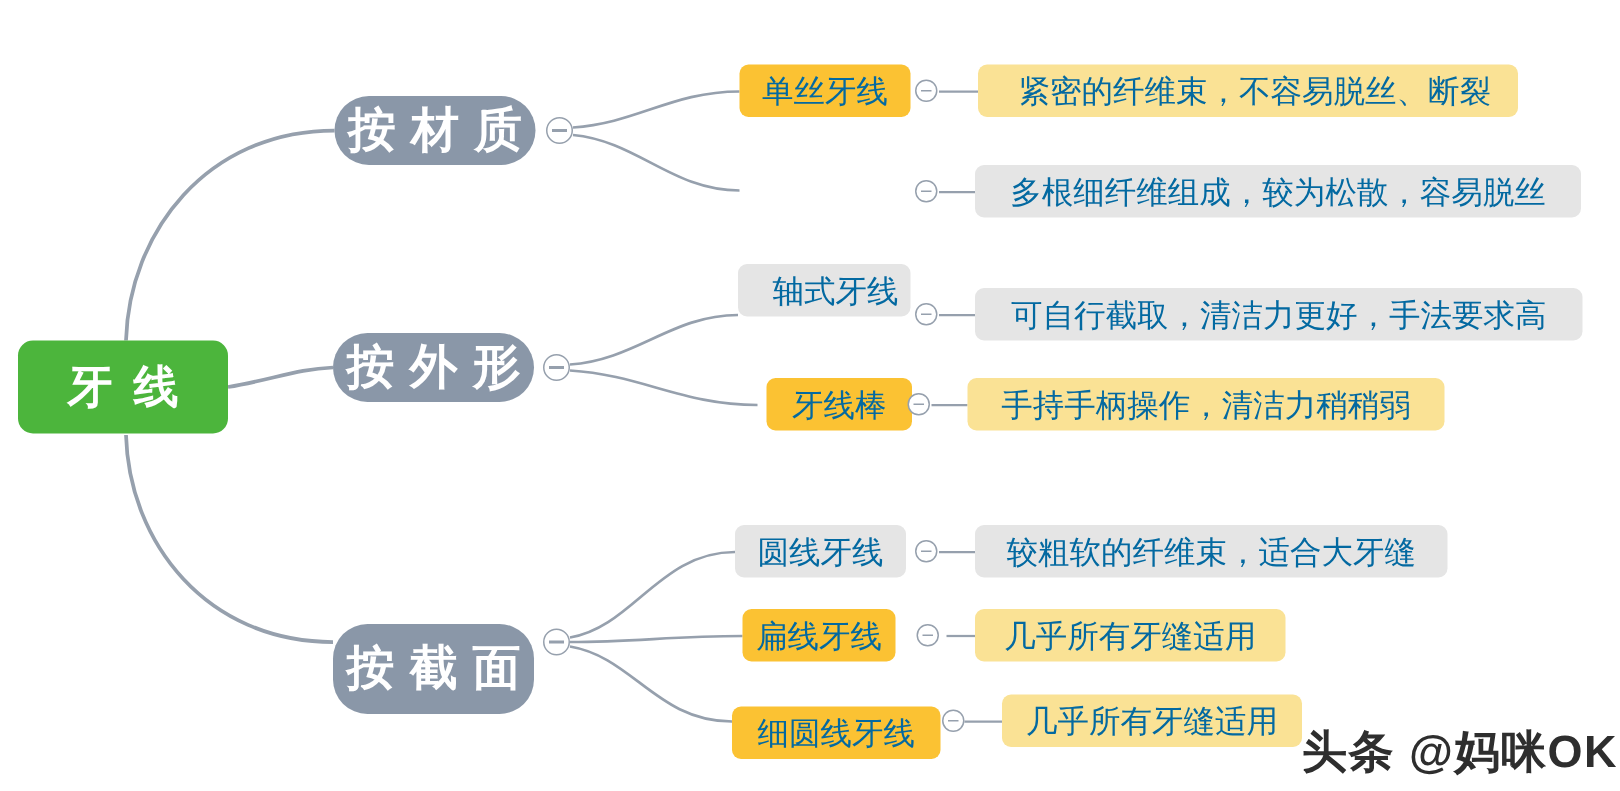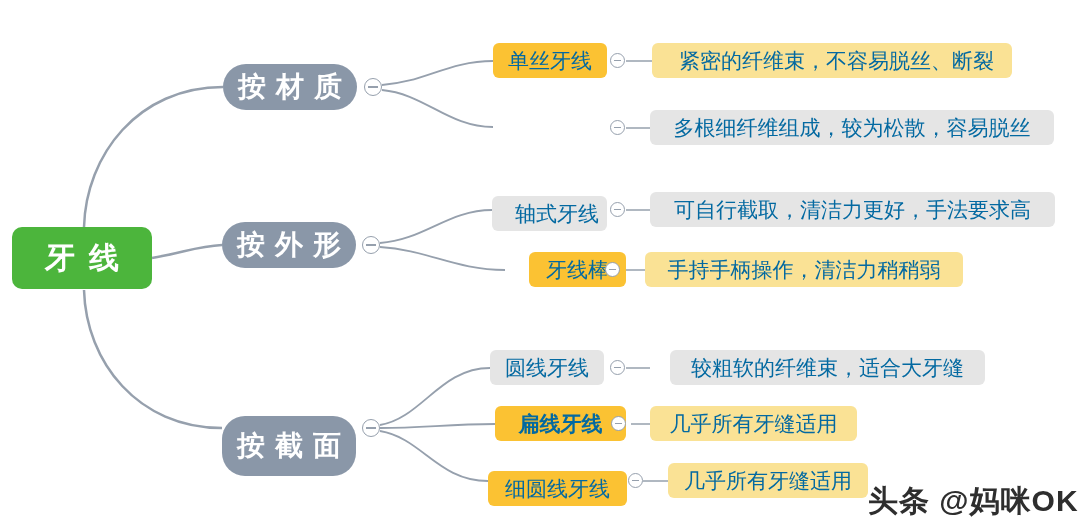--- a/index.html
+++ b/index.html
@@ -14,21 +14,21 @@
   .edge.tiny{stroke-width:1.5;}
   .node{
     position:absolute;display:flex;align-items:center;justify-content:center;
     box-sizing:border-box;white-space:nowrap;
   }
   .root-node{
     background:var(--green,#4CB53C);color:#fff;font-weight:bold;font-size:30px;
     border-radius:10px;letter-spacing:14px;padding-left:14px;
   }
   .branch-pill{
-    background:var(--pill,#8A97A8);color:#fff;font-weight:bold;font-size:28px;
+    background:var(--pill,#8A97A8);color:#fff;font-weight:bold;font-size:32px;
     border-radius:23px;letter-spacing:10px;padding-left:10px;
   }
   .child-node,.desc-node{
     font-size:21px;color:#0369a1;border-radius:6px;padding:0 12px;height:35px;
   }
   .gold{background:var(--gold,#FBC233);}
   .gray{background:var(--gray,#E5E5E5);}
   .yellow{background:var(--yellow,#FAE295);}
   .collapse{
     position:absolute;box-sizing:border-box;background:#fff;
@@ -83,33 +83,33 @@
   <div class="collapse big" style="left:362px;top:236px;"></div>
   <div class="collapse big" style="left:362px;top:419px;"></div>
 
   <div class="node child-node gold" style="left:493px;top:43px;width:114px;">单丝牙线</div>
   <div class="collapse small" style="left:610px;top:53px;"></div>
   <div class="node desc-node yellow" style="left:652px;top:43px;width:360px;padding-left:21px;">紧密的纤维束，不容易脱丝、断裂</div>
 
   <div class="collapse small" style="left:610px;top:120px;"></div>
   <div class="node desc-node gray" style="left:650px;top:110px;width:404px;">多根细纤维组成，较为松散，容易脱丝</div>
 
-  <div class="node child-node gray" style="left:492px;top:196px;width:115px;padding-left:27px;">轴式牙线</div>
+  <div class="node child-node gray" style="left:492px;top:176px;width:115px;padding-left:27px;">轴式牙线</div>
   <div class="collapse small" style="left:610px;top:202px;"></div>
   <div class="node desc-node gray" style="left:650px;top:192px;width:405px;">可自行截取，清洁力更好，手法要求高</div>
 
-  <div class="node child-node gold" style="left:529px;top:252px;width:97px;">牙线棒</div>
+  <div class="node child-node gold" style="left:511px;top:252px;width:97px;">牙线棒</div>
   <div class="collapse small" style="left:605px;top:262px;"></div>
   <div class="node desc-node yellow" style="left:645px;top:252px;width:318px;">手持手柄操作，清洁力稍稍弱</div>
 
   <div class="node child-node gray" style="left:490px;top:350px;width:114px;">圆线牙线</div>
   <div class="collapse small" style="left:610px;top:360px;"></div>
-  <div class="node desc-node gray" style="left:650px;top:350px;width:315px;margin-left:20px;">较粗软的纤维束，适合大牙缝</div>
+  <div class="node desc-node gray" style="left:650px;top:350px;width:315px;">较粗软的纤维束，适合大牙缝</div>
 
-  <div class="node child-node gold" style="left:495px;top:406px;width:131px;font-weight:bold;">扁线牙线</div>
+  <div class="node child-node gold" style="left:495px;top:406px;width:102px;">扁线牙线</div>
   <div class="collapse small" style="left:611px;top:416px;"></div>
   <div class="node desc-node yellow" style="left:650px;top:406px;width:207px;">几乎所有牙缝适用</div>
 
   <div class="node child-node gold" style="left:488px;top:471px;width:139px;">细圆线牙线</div>
   <div class="collapse small" style="left:628px;top:473px;"></div>
   <div class="node desc-node yellow" style="left:668px;top:463px;width:200px;">几乎所有牙缝适用</div>
 
   <div class="watermark">头条 @妈咪OK</div>
 
 </div>

